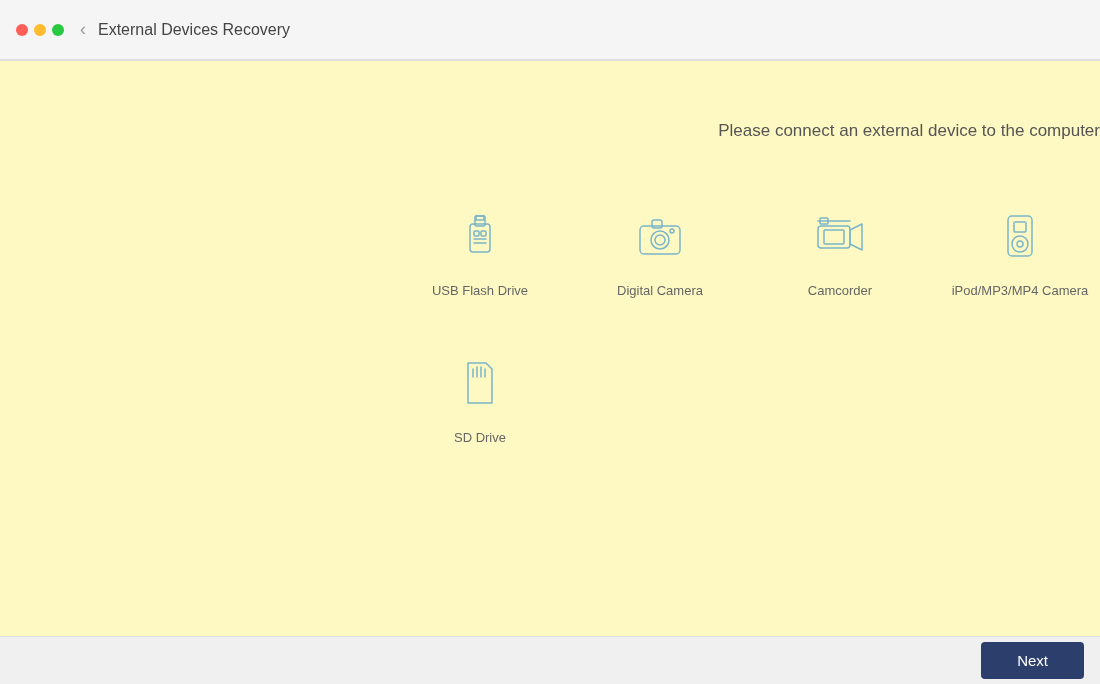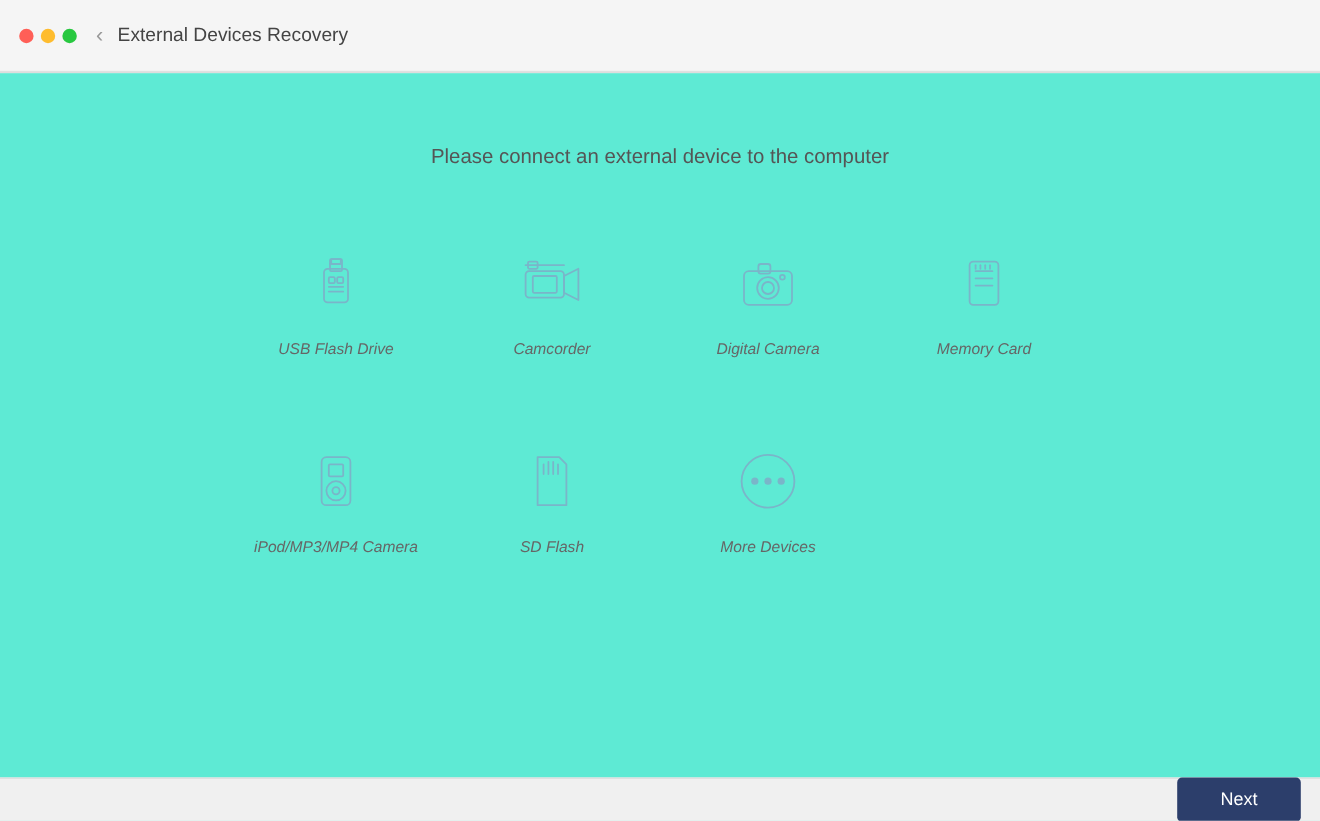--- a/index.html
+++ b/index.html
@@ -50,41 +50,40 @@
 
     .app-title {
       font-size: 16px;
       color: #444;
       font-weight: 500;
     }
 
     
     .main-content {
       flex: 1;
-      background: #5eead4;
+      background: #fef9c3;
       display: flex;
       flex-direction: column;
-      align-items: center;
+      align-items: flex-end;
       padding-top: 60px;
     }
 
     .instruction-text {
       font-size: 17px;
       color: #555;
       margin-bottom: 50px;
       text-align: center;
     }
 
     .device-grid {
       display: grid;
       grid-template-columns: repeat(4, 160px);
       grid-template-rows: repeat(2, auto);
-      gap: 48px 20px;
+      gap: 30px 20px;
       justify-content: center;
-      font-style: italic;
     }
 
     .device-item {
       display: flex;
       flex-direction: column;
       align-items: center;
       gap: 12px;
       cursor: pointer;
       padding: 10px;
     }
@@ -106,21 +105,21 @@
     }
 
     .device-label {
       font-size: 13px;
       color: #666;
       text-align: center;
     }
 
     
     .footer {
-      height: 36px;
+      height: 48px;
       background: #f0f0f0;
       border-top: 1px solid #ddd;
       display: flex;
       align-items: center;
       justify-content: flex-end;
       padding: 0 16px;
       flex-shrink: 0;
     }
 
     .next-button {
@@ -175,59 +174,43 @@
           <line x1="24" y1="33" x2="36" y2="33"></line>
           <line x1="24" y1="37" x2="36" y2="37"></line>
         </svg>
       </div>
       <span class="device-label">USB Flash Drive</span>
     </div>
 
     <div class="device-item">
       <div class="device-icon">
         <svg width="60" height="60" viewBox="0 0 60 60">
+          <rect x="10" y="20" width="40" height="28" rx="4"></rect>
+          <circle cx="30" cy="34" r="9"></circle>
+          <circle cx="30" cy="34" r="5"></circle>
+          <rect x="22" y="14" width="10" height="8" rx="2"></rect>
+          <circle cx="42" cy="25" r="2"></circle>
+        </svg>
+      </div>
+      <span class="device-label">Digital Camera</span>
+    </div>
+
+    <div class="device-item">
+      <div class="device-icon">
+        <svg width="60" height="60" viewBox="0 0 60 60">
           <rect x="8" y="20" width="32" height="22" rx="3"></rect>
           <rect x="14" y="24" width="20" height="14" rx="1"></rect>
           <polygon points="40,24 52,18 52,44 40,38"></polygon>
           <line x1="8" y1="15" x2="40" y2="15"></line>
           <rect x="10" y="12" width="8" height="6" rx="1"></rect>
         </svg>
       </div>
       <span class="device-label">Camcorder</span>
     </div>
 
-    <div class="device-item">
-      <div class="device-icon">
-        <svg width="60" height="60" viewBox="0 0 60 60">
-          <rect x="10" y="20" width="40" height="28" rx="4"></rect>
-          <circle cx="30" cy="34" r="9"></circle>
-          <circle cx="30" cy="34" r="5"></circle>
-          <rect x="22" y="14" width="10" height="8" rx="2"></rect>
-          <circle cx="42" cy="25" r="2"></circle>
-        </svg>
-      </div>
-      <span class="device-label">Digital Camera</span>
-    </div>
-
-    <div class="device-item">
-      <div class="device-icon">
-        <svg width="60" height="60" viewBox="0 0 60 60">
-          <rect x="18" y="12" width="24" height="36" rx="3"></rect>
-          <line x1="23" y1="20" x2="37" y2="20"></line>
-          <line x1="23" y1="26" x2="37" y2="26"></line>
-          <line x1="23" y1="32" x2="37" y2="32"></line>
-
-          <line x1="23" y1="15" x2="23" y2="18"></line>
-          <line x1="27" y1="15" x2="27" y2="18"></line>
-          <line x1="31" y1="15" x2="31" y2="18"></line>
-          <line x1="35" y1="15" x2="35" y2="18"></line>
-        </svg>
-      </div>
-      <span class="device-label">Memory Card</span>
-    </div>
 
     <div class="device-item">
       <div class="device-icon">
         <svg width="60" height="60" viewBox="0 0 60 60">
           <rect x="18" y="10" width="24" height="40" rx="4"></rect>
           <circle cx="30" cy="38" r="8"></circle>
           <circle cx="30" cy="38" r="3"></circle>
           <rect x="24" y="16" width="12" height="10" rx="1"></rect>
         </svg>
       </div>
@@ -237,34 +220,23 @@
     <div class="device-item">
       <div class="device-icon">
         <svg width="60" height="60" viewBox="0 0 60 60">
           <path d="M20,10 L36,10 L42,16 L42,50 L18,50 L18,10 Z"></path>
           <line x1="23" y1="16" x2="23" y2="24"></line>
           <line x1="27" y1="14" x2="27" y2="24"></line>
           <line x1="31" y1="14" x2="31" y2="24"></line>
           <line x1="35" y1="16" x2="35" y2="24"></line>
         </svg>
       </div>
-      <span class="device-label">SD Flash</span>
-    </div>
-
-
-    <div class="device-item">
-      <div class="device-icon">
-        <svg width="60" height="60" viewBox="0 0 60 60">
-          <circle cx="30" cy="30" r="22"></circle>
-          <circle cx="19" cy="30" r="3" fill="#7ab5c9" stroke="none"></circle>
-          <circle cx="30" cy="30" r="3" fill="#7ab5c9" stroke="none"></circle>
-          <circle cx="41" cy="30" r="3" fill="#7ab5c9" stroke="none"></circle>
-        </svg>
-      </div>
-      <span class="device-label">More Devices</span>
-    </div>
+      <span class="device-label">SD Drive</span>
+    </div>
+
+
 
   </div>
 </div>
 
 <div class="footer">
   <button class="next-button">Next</button>
 </div>
 
 </body></html>

